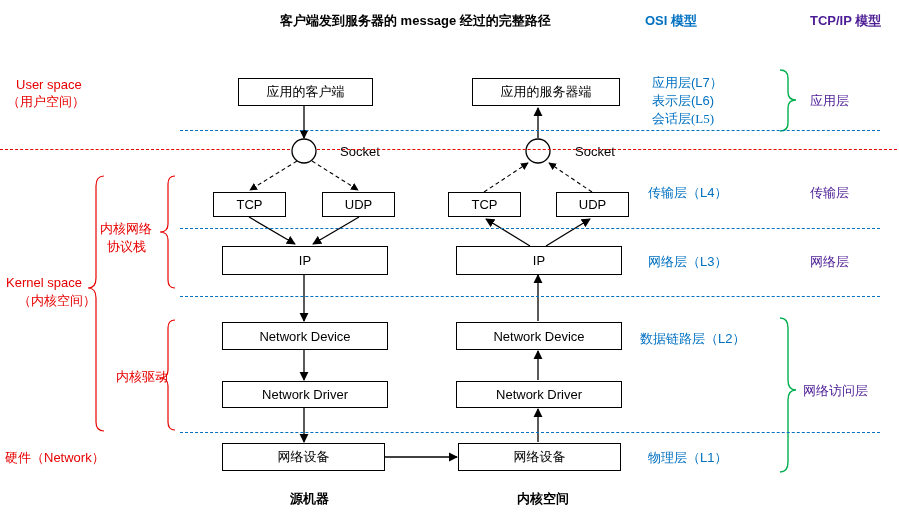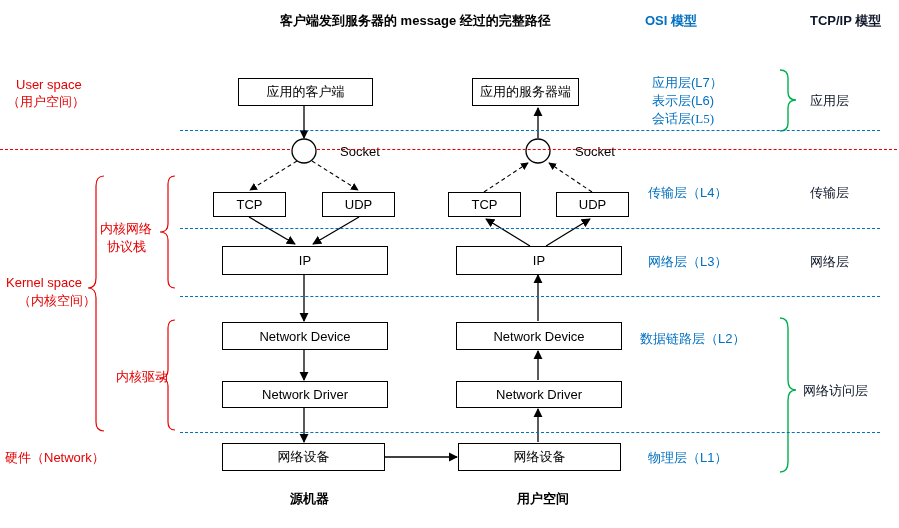--- a/index.html
+++ b/index.html
@@ -21,21 +21,21 @@
     justify-content: center;
     font-size: 13px;
     box-sizing: border-box;
   }
   .label {
     position: absolute;
     white-space: nowrap;
   }
   .red { color: #e60000; }
   .blue { color: #0070c0; }
-  .green { color: #0f172a; }
+  .green { color: #4c1d95; }
   .bold { font-weight: bold; }
 
   
   .hsep {
     position: absolute;
     height: 0;
     border-top: 1.2px dashed #0070c0;
   }
   .hsep-red {
     position: absolute;
@@ -138,21 +138,21 @@
     <span>Network Device</span>
   </div>
 <div class="box" style="left:222px; top:381px; width:166px; height:27px;">
     <span>Network Driver</span>
   </div>
 
 <div class="box" style="left:222px; top:443px; width:163px; height:28px;">
     <span>网络设备</span>
   </div>
 
-<div class="box" style="left:472px; top:78px; width:107px; height:28px;">
+<div class="box" style="left:472px; top:78px; width:148px; height:28px;">
     <span>应用的服务器端</span>
   </div>
 
 <div class="label" style="left:575px; top:144px;">Socket</div>
 
 <div class="box" style="left:448px; top:192px; width:73px; height:25px;">
     <span>TCP</span>
   </div>
 <div class="box" style="left:556px; top:192px; width:73px; height:25px;">
     <span>UDP</span>
@@ -167,21 +167,21 @@
   </div>
 <div class="box" style="left:456px; top:381px; width:166px; height:27px;">
     <span>Network Driver</span>
   </div>
 
 <div class="box" style="left:458px; top:443px; width:163px; height:28px;">
     <span>网络设备</span>
   </div>
 
 <div class="label bold" style="left:290px; top:490px;">源机器</div>
-<div class="label bold" style="left:517px; top:490px;">用户空间</div>
+<div class="label bold" style="left:517px; top:490px;">内核空间</div>
 
 <div class="label blue" style="left:652px; top:74px;">应用层(L7）</div>
 <div class="label blue" style="left:652px; top:92px;">表示层(L6)</div>
 <div class="label blue" style="left:652px; top:110px;font-family:Liberation Serif, serif;">会话层(L5)</div>
 <div class="label blue" style="left:648px; top:184px;">传输层（L4）</div>
 <div class="label blue" style="left:648px; top:253px;">网络层（L3）</div>
 <div class="label blue" style="left:640px; top:330px;">数据链路层（L2）</div>
 <div class="label blue" style="left:648px; top:449px;">物理层（L1）</div>
 
 <div class="label green" style="left:810px; top:92px;">应用层</div>

